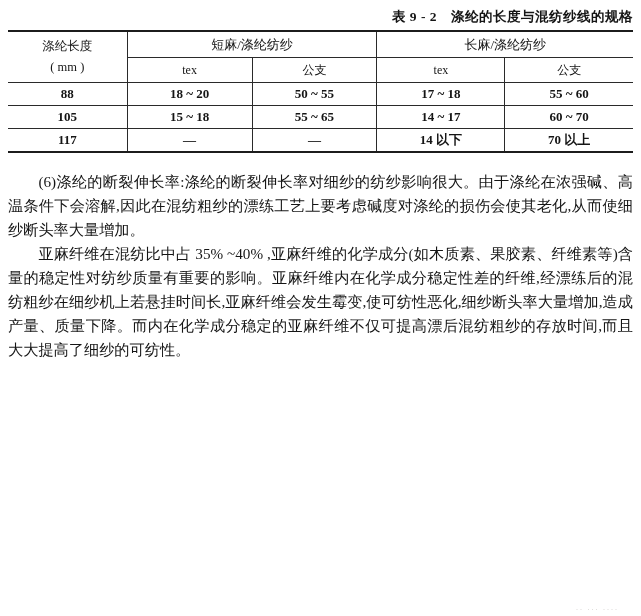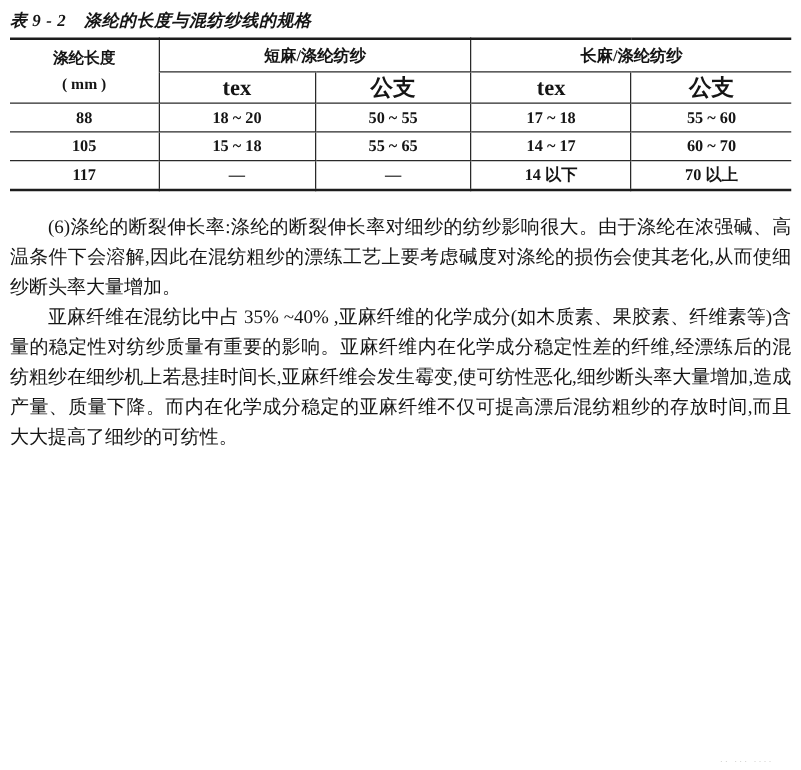--- a/index.html
+++ b/index.html
@@ -8,49 +8,48 @@
     background: #ffffff;
     color: #151515;
     font-family: "Liberation Serif", "DejaVu Serif", serif;
     position: relative;
     overflow: hidden;
   }
   .page { padding: 6px 8px 0 8px; }
 
   
   .table-title {
-    text-align: left;
+    text-align: right;
     font-weight: bold;
     font-size: 13.5px;
     margin: 2px 0 4px 0;
     letter-spacing: 0.5px;
-    font-style: italic;
   }
   .table-title .tag { margin-right: 14px; }
 
   
   table.spec {
     width: 625px;
     border-collapse: collapse;
     border-top: 2px solid #1c1c1c;
     border-bottom: 2px solid #1c1c1c;
     table-layout: fixed;
   }
   table.spec th, table.spec td {
     border: 0;
     text-align: center;
     vertical-align: middle;
-    font-weight: bold;
+    font-weight: normal;
     padding: 0;
   }
   
   table.spec .vline { border-left: 1px solid #2a2a2a; margin-top: 41px; }
   
   table.spec tr.grouprow th { height: 25px; font-size: 13px; }
-  table.spec tr.subrow th { height: 24px; border-top: 1px solid #2a2a2a; font-size: 18px; }
+  table.spec tr.subrow th { height: 24px; border-top: 1px solid #2a2a2a; font-size: 12px; }
   table.spec th.lengthcol { border-top: 0; }
   table.spec tbody td {
     height: 22px;
     border-top: 1px solid #2a2a2a;
     font-size: 13px;
     font-weight: 600;
   }
   .tex { font-weight: bold; font-size: 11.5px; font-family: "Liberation Serif", serif; }
   .lengthcol .l1, .lengthcol .l2 { display: block; line-height: 1.65; font-size: 12.5px; }
 

